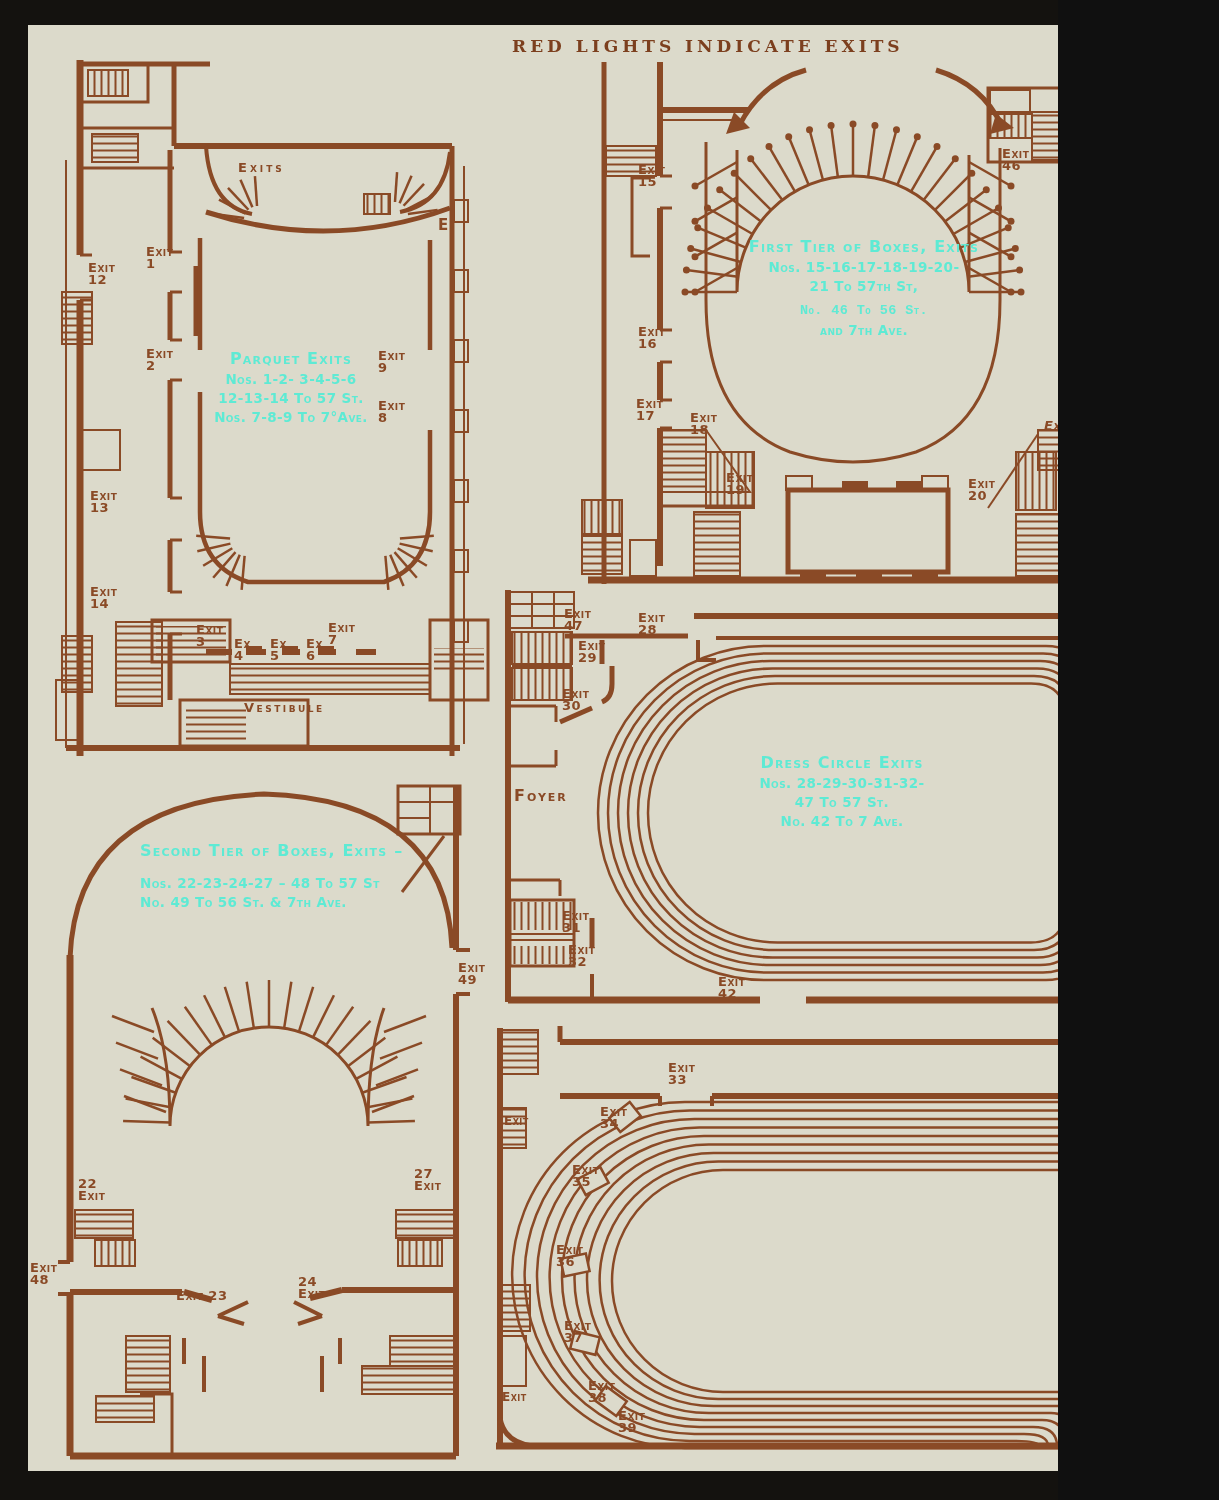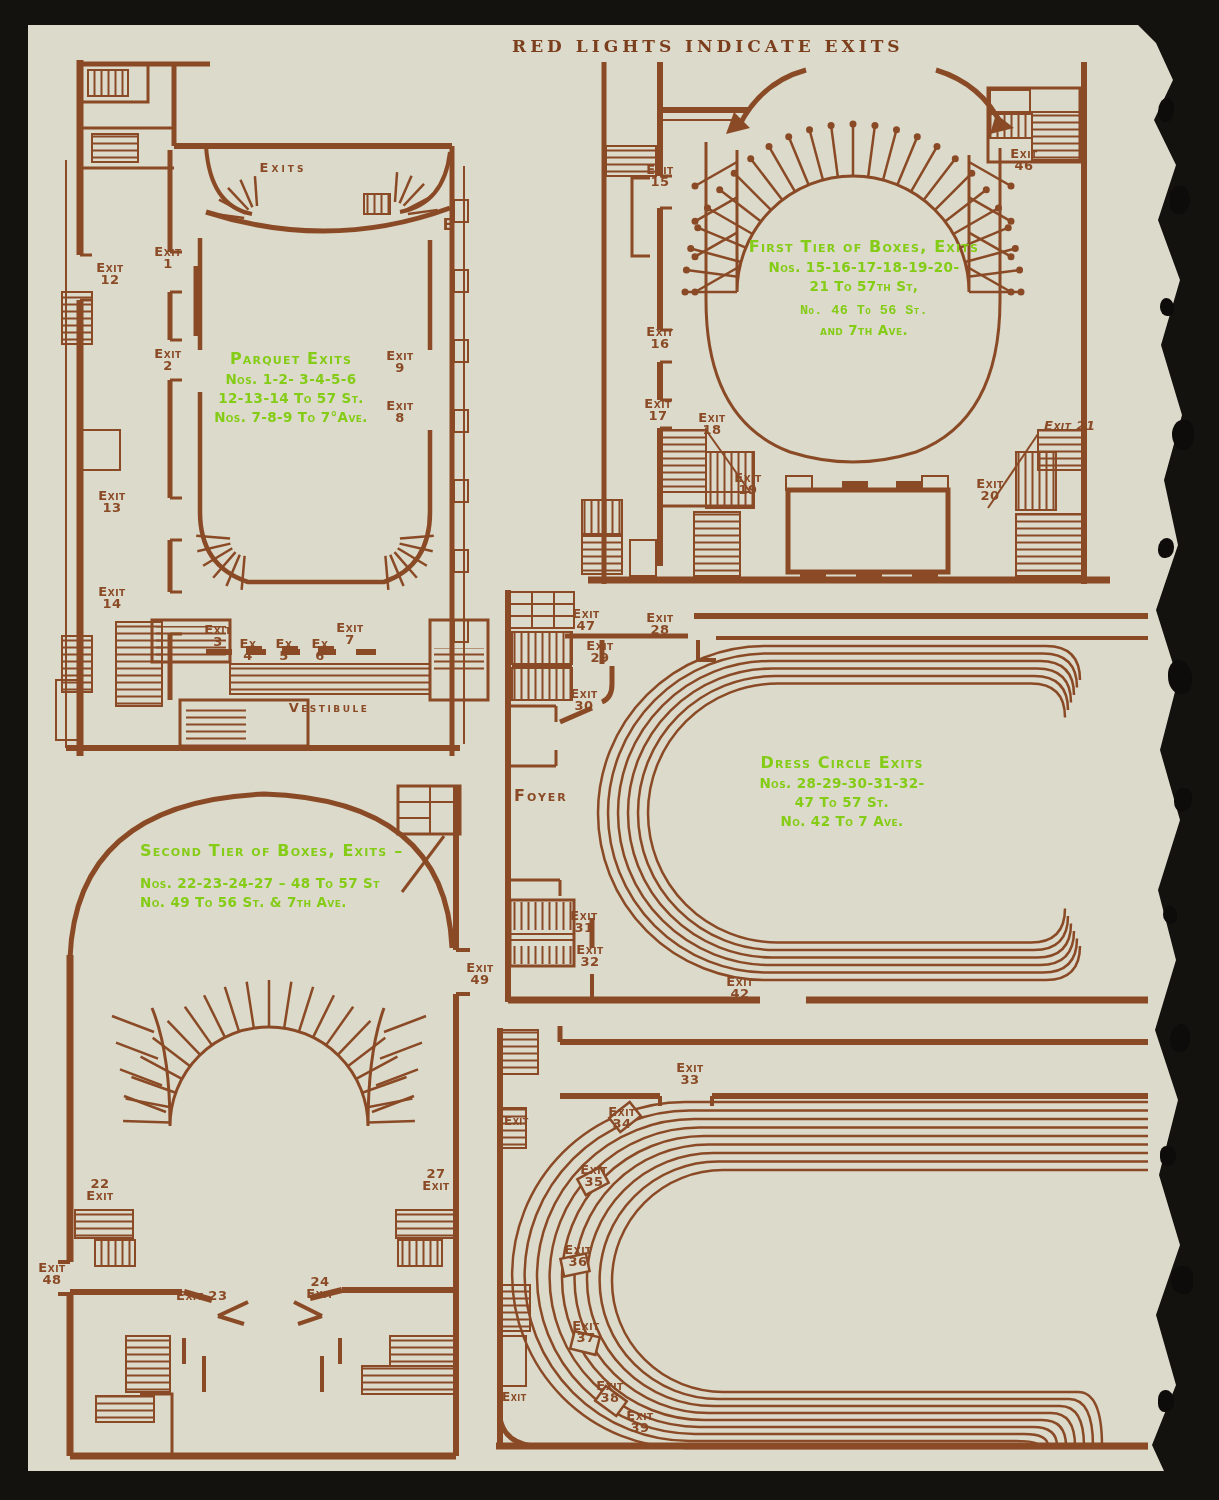--- a/index.html
+++ b/index.html
@@ -1,30 +1,30 @@
 <!DOCTYPE html>
 <html><head>
 <meta charset="utf-8">
 <style>
   html,body{margin:0;padding:0;background:#101010;}
-  .page{position:relative;width:1219px;height:1500px;background:#14120f;overflow:hidden;
+  .page{position:relative;width:1058px;height:1500px;background:#14120f;overflow:hidden;
         font-family:"DejaVu Sans",sans-serif;}
   .paper{position:absolute;left:28px;top:25px;width:1162px;height:1446px;background:#dcdacb;
          z-index:1;
          clip-path:polygon(0 0,1110px 0,1128px 18px,1145px 55px,1126px 95px,1148px 140px,1130px 195px,
          1152px 255px,1133px 320px,1154px 390px,1136px 455px,1150px 520px,1128px 585px,1150px 655px,
          1132px 725px,1152px 795px,1130px 865px,1148px 935px,1127px 1005px,1150px 1075px,1131px 1150px,
          1152px 1220px,1128px 1290px,1148px 1360px,1124px 1420px,1136px 1446px,0 1446px);}
   .tear{position:absolute;background:#0d0c0a;z-index:3;}
   svg.plan{position:absolute;left:0;top:0;z-index:2;}
   .lbl{position:absolute;color:#8a4a26;font:bold 13px "DejaVu Sans",sans-serif;
-       font-variant:small-caps;line-height:.95;text-align:center;white-space:pre-line;
+       font-variant:small-caps;line-height:.95;white-space:pre-line;
        letter-spacing:.5px;z-index:4;}
   .one{white-space:nowrap;}
-  .info{position:absolute;color:#84cc16;font:bold 13.5px "DejaVu Sans",sans-serif;
+  .info{position:absolute;color:#5eead4;font:bold 13.5px "DejaVu Sans",sans-serif;
         font-variant:small-caps;text-align:center;line-height:1.4;letter-spacing:.4px;z-index:4;}
   .info .t{font-size:16px;letter-spacing:1.2px;}
   .title{position:absolute;color:#7c3f1e;font:bold 17px "DejaVu Serif",serif;
          letter-spacing:4px;z-index:4;white-space:nowrap;}
 </style>
 </head>
 <body>
 
 <div class="page">
   <div class="paper"></div>

